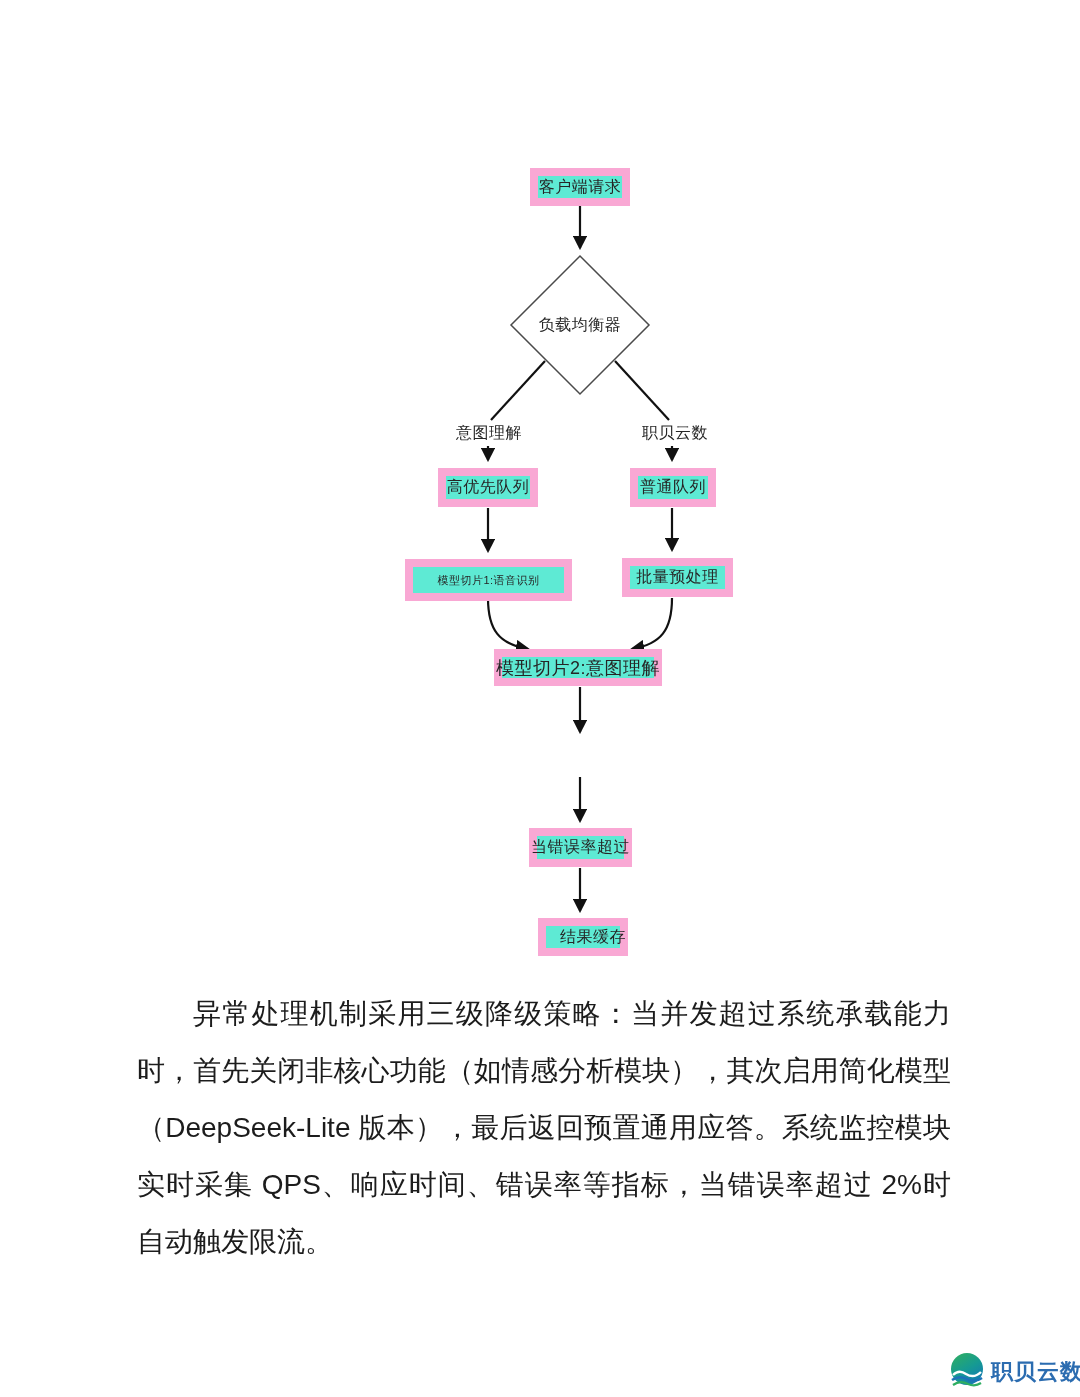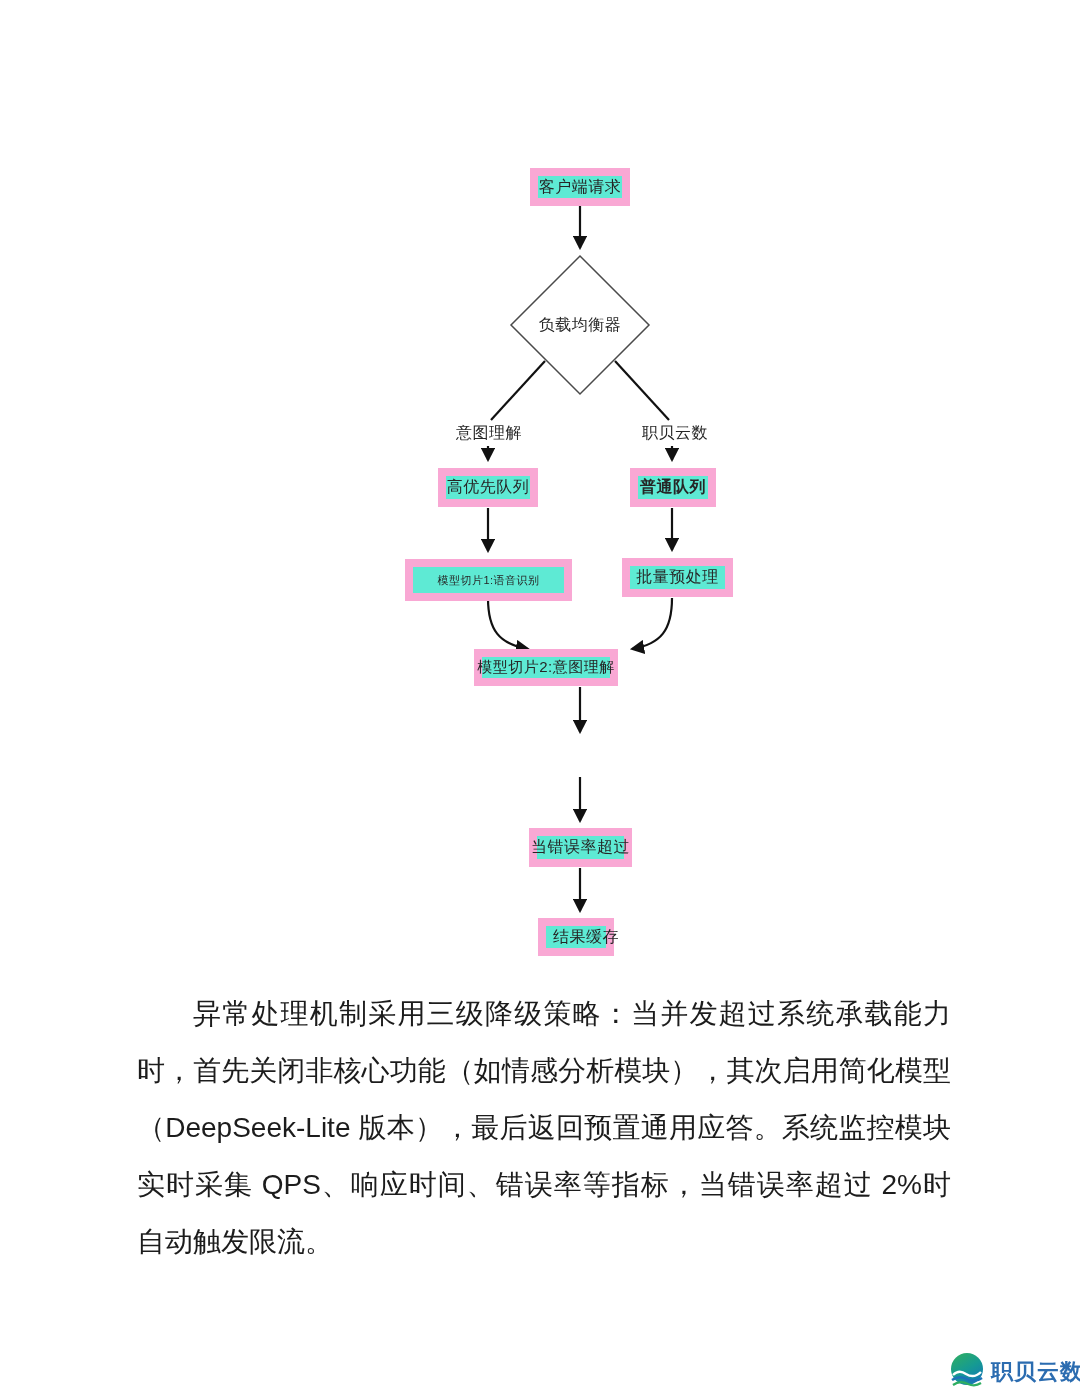--- a/index.html
+++ b/index.html
@@ -16,27 +16,27 @@
     font-size:16px; color:#262626; white-space:nowrap;
     letter-spacing:0.5px;
   }
   .fc-label {
     position:absolute; z-index:2; text-align:center;
     font-size:16px; color:#262626; white-space:nowrap;
     letter-spacing:0.5px;
   }
   #n-client  { left:530px; top:168px; width:100px; height:38px; }
   #n-highq   { left:438px; top:468px; width:100px; height:39px; }
-  #n-normq   { left:630px; top:468px; width:86px;  height:39px;font-weight:bold; }
+  #n-normq   { left:630px; top:468px; width:86px;  height:39px; }
   #n-slice1  { left:405px; top:559px; width:167px; height:42px; font-size:11px; }
   #n-batch   { left:622px; top:558px; width:111px; height:39px; }
-  #n-slice2  { left:474px; top:649px; width:144px; height:37px; font-size:15px; }
+  #n-slice2  { left:494px; top:649px; width:168px; height:37px; font-size:18px; }
   #n-slice3  { left:497px; top:739px; width:166px; height:37px; font-size:15px; }
   #n-format  { left:529px; top:828px; width:103px; height:39px; }
-  #n-cache   { left:538px; top:918px; width:76px;  height:38px;padding-left:20px; }
+  #n-cache   { left:538px; top:918px; width:90px;  height:38px;padding-left:20px; }
   #l-balancer { left:505px; top:315px; width:150px; z-index:2; }
   #l-realtime { left:448px; top:423px; width:82px; }
   #l-offline  { left:634px; top:423px; width:82px; }
   .paragraph {
     position:absolute; left:137px; top:985px; width:814px; z-index:2;
     font-family:Liberation Sans, sans-serif;
     font-size:28px; line-height:57px; color:#1c1c1c;
     text-align:justify; text-align-last:left; text-indent:2em;
   }
   .footer-logo {

